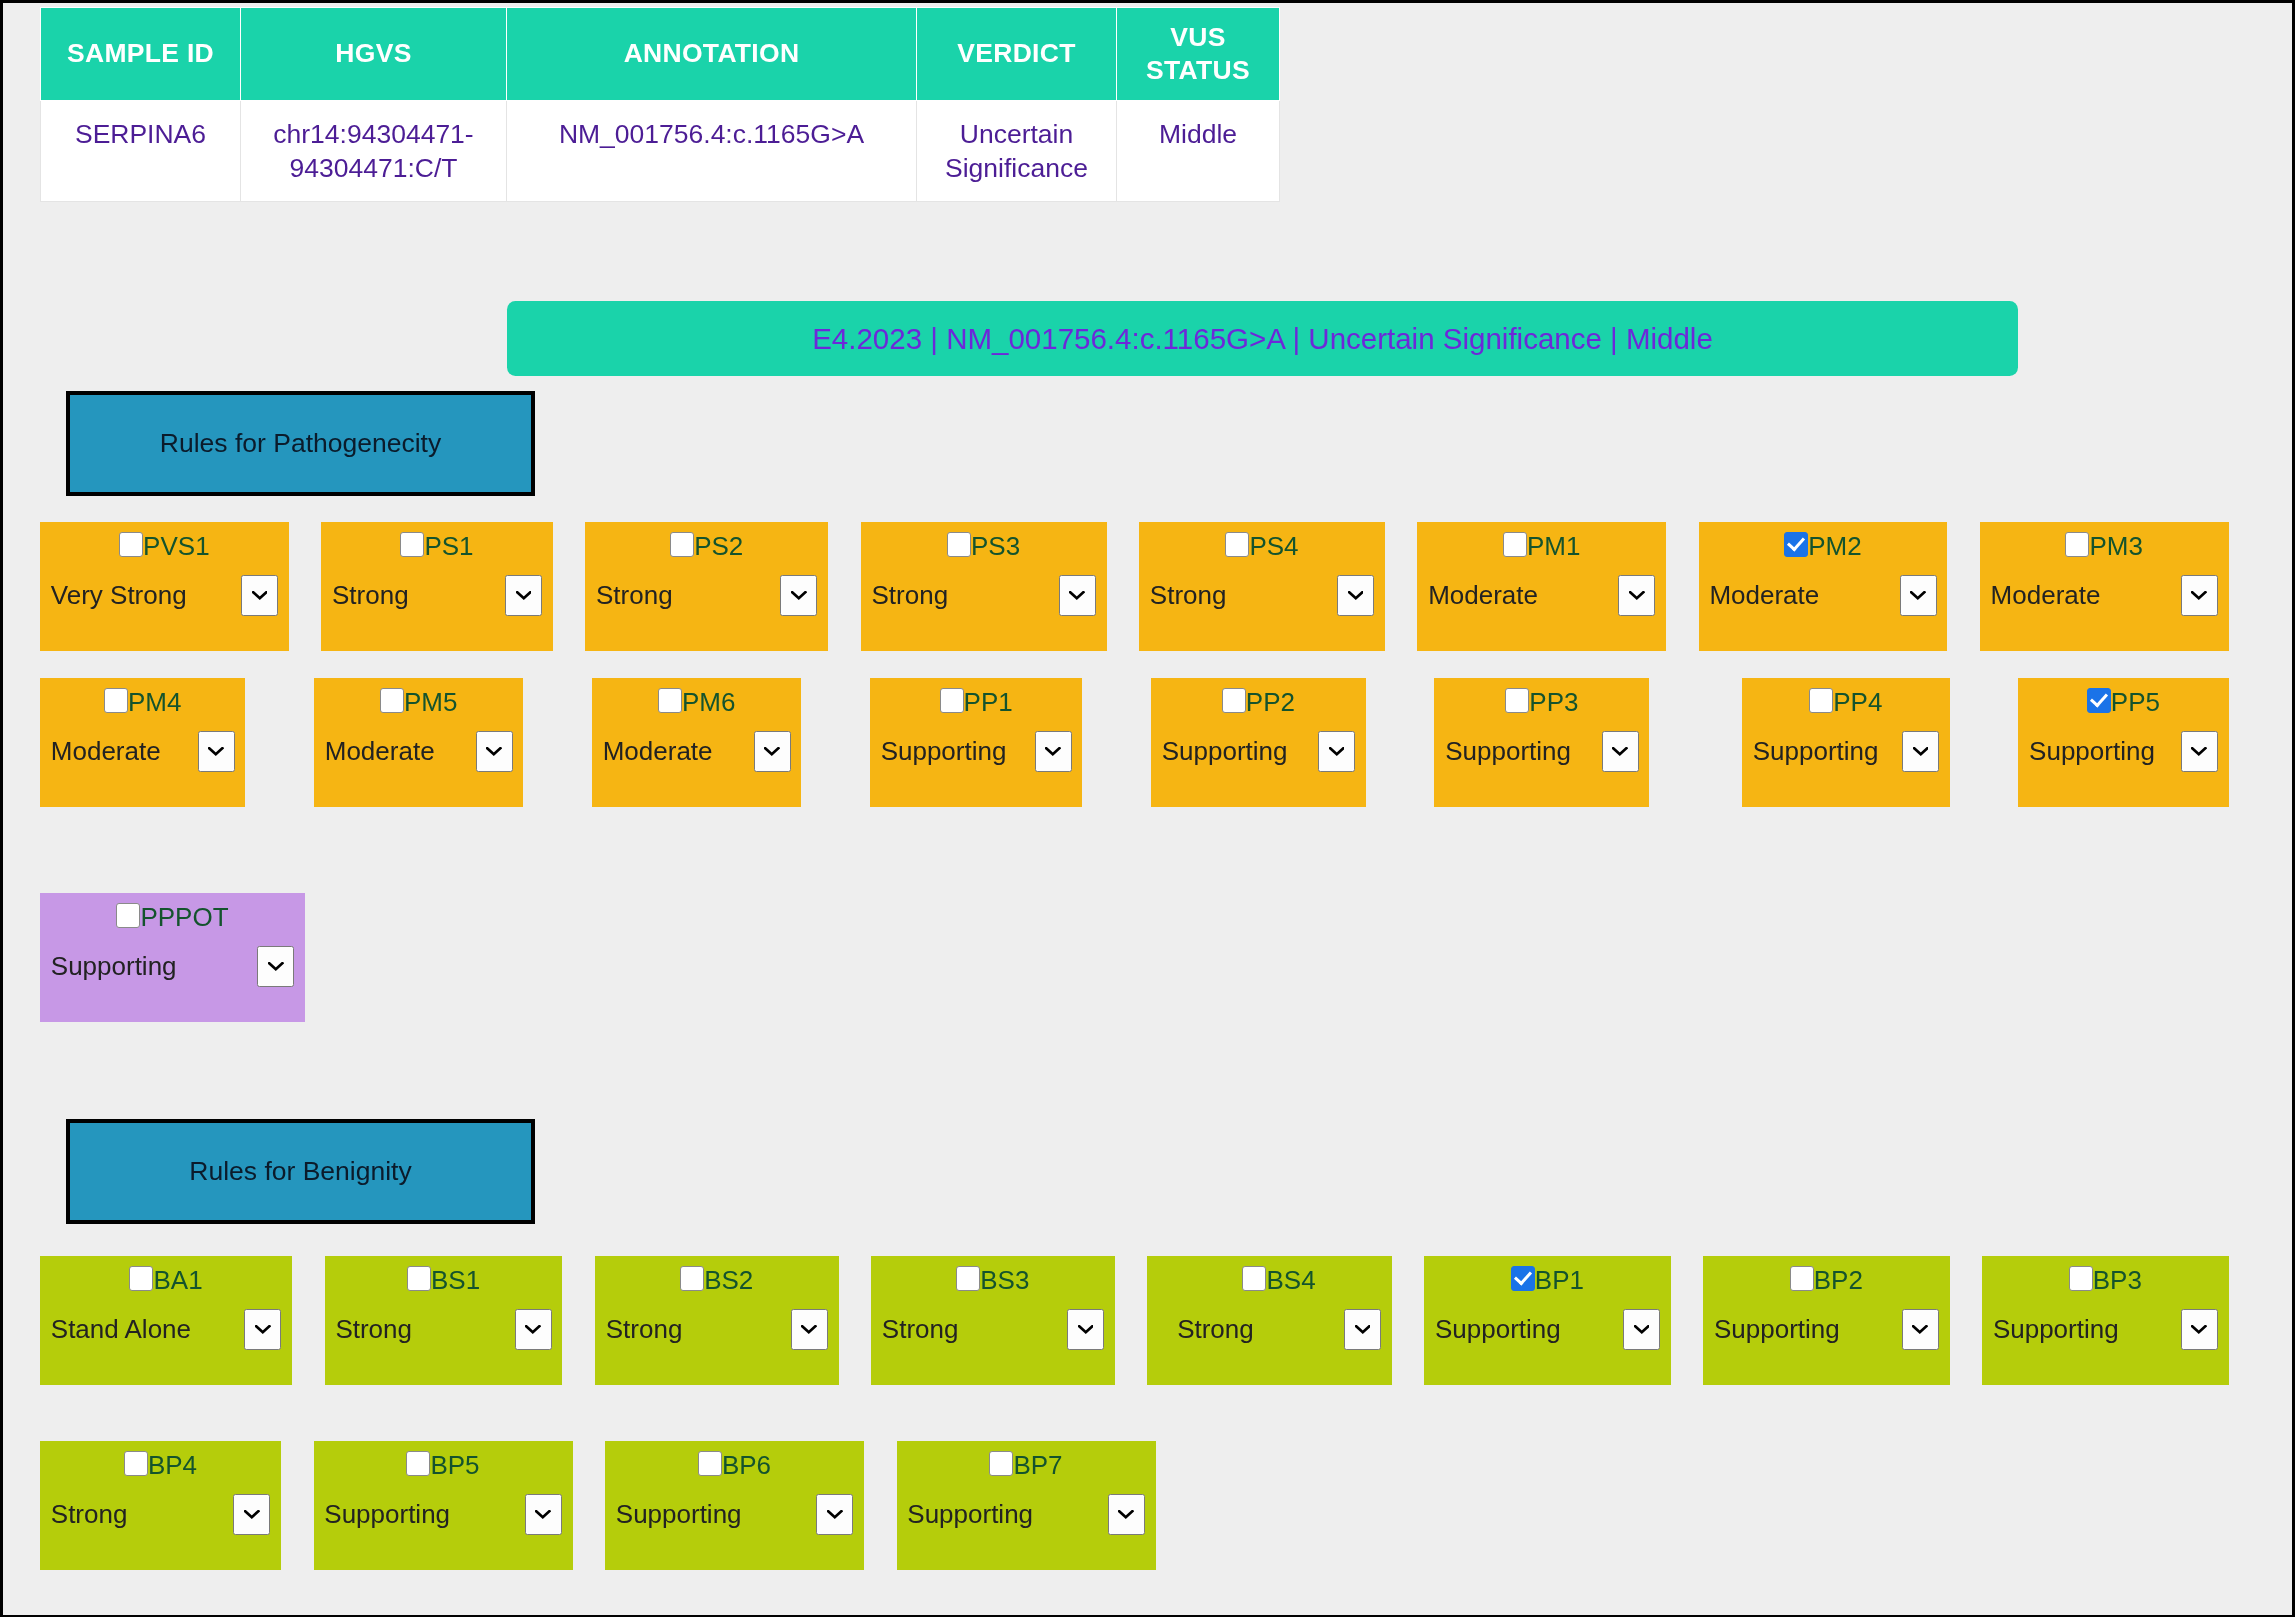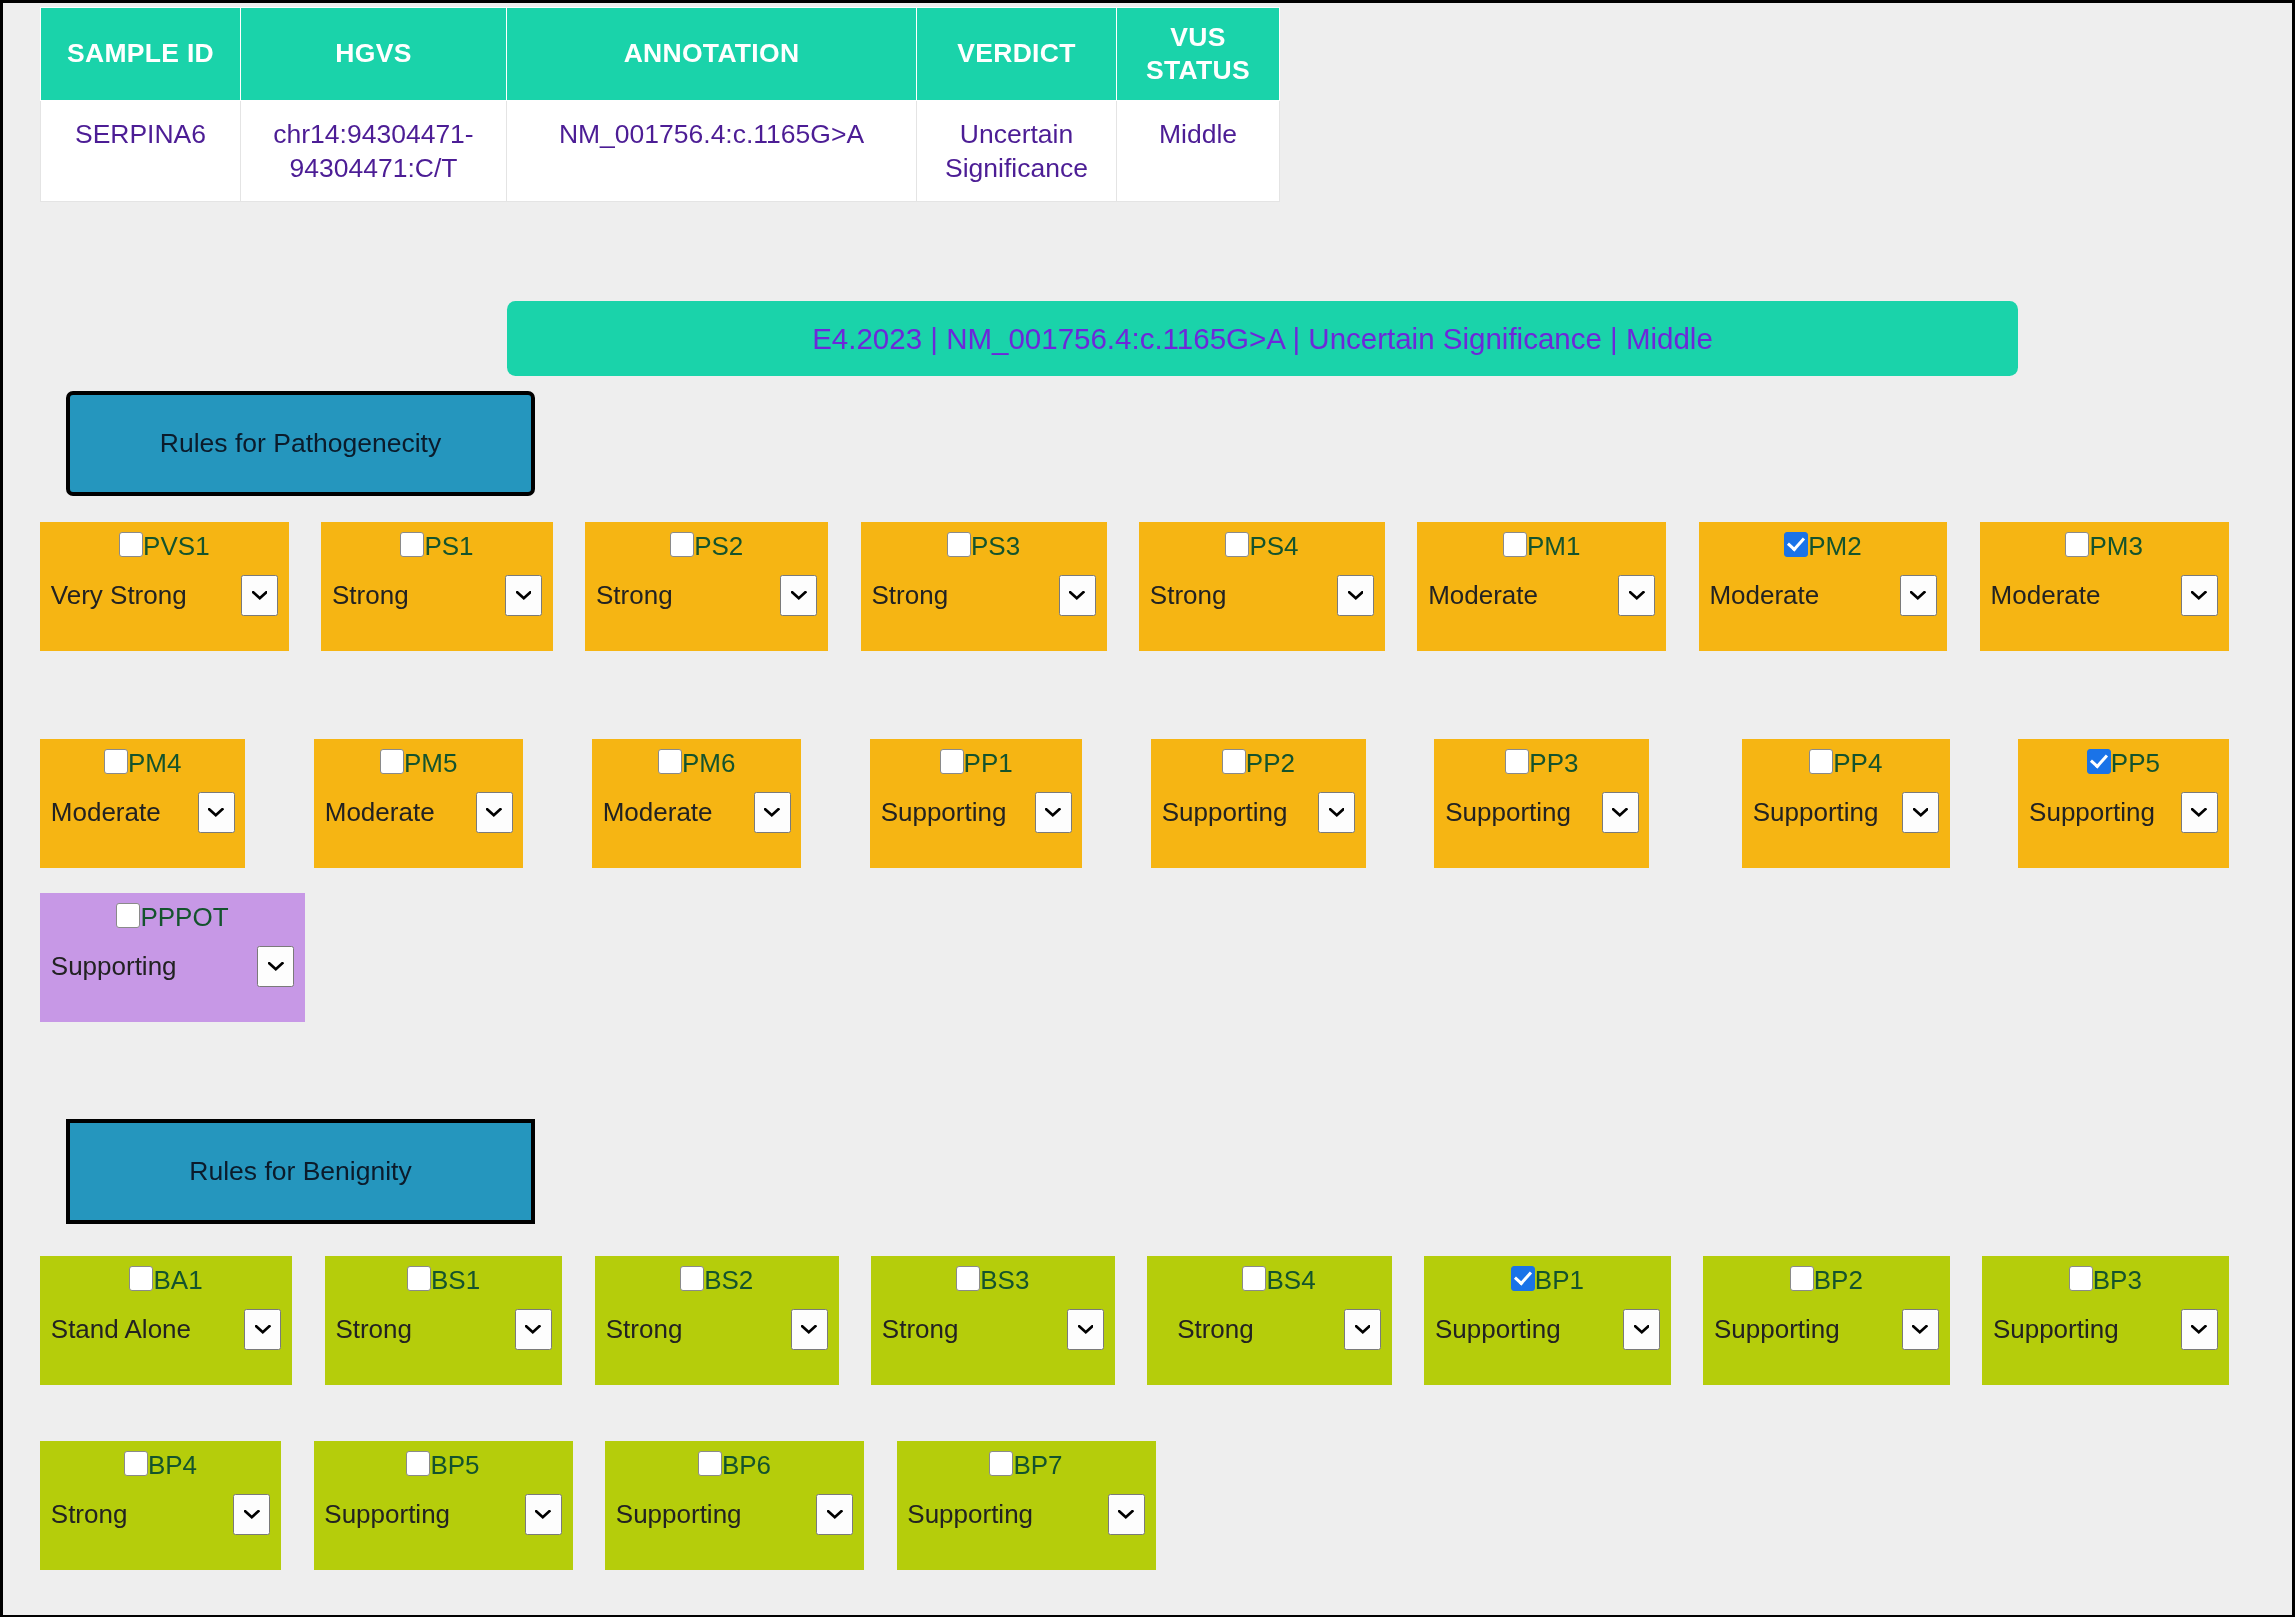--- a/index.html
+++ b/index.html
@@ -81,32 +81,32 @@
     height: 105px;
     background: #2596be;
     border: 4.2px solid #000000;
     color: #0b1b2b;
     font-size: 26.5px;
     display: flex;
     align-items: center;
     justify-content: center;
     box-sizing: border-box;
   }
-  .btn-patho   { left: 63px; top: 388px; border-radius: 7px; }
+  .btn-patho   { left: 63px; top: 388px; }
   .btn-benign  { left: 63px; top: 1116px; }
 
   
   .rule-row {
     position: absolute;
     left: 37px;
     width: 2221px;
     display: flex;
   }
   .row-p1 { top: 519px; }
-  .row-p2 { top: 736px; gap: 36px; }
+  .row-p2 { top: 675px; gap: 36px; }
   .row-p3 { top: 890px; }
   .row-b1 { top: 1253px; }
   .row-b2 { top: 1438px; }
 
   .rule-card {
     height: 129px;
     box-sizing: border-box;
     padding: 7.2px 10.8px 0 10.8px;
     margin-right: 32.5px;
     display: flex;

